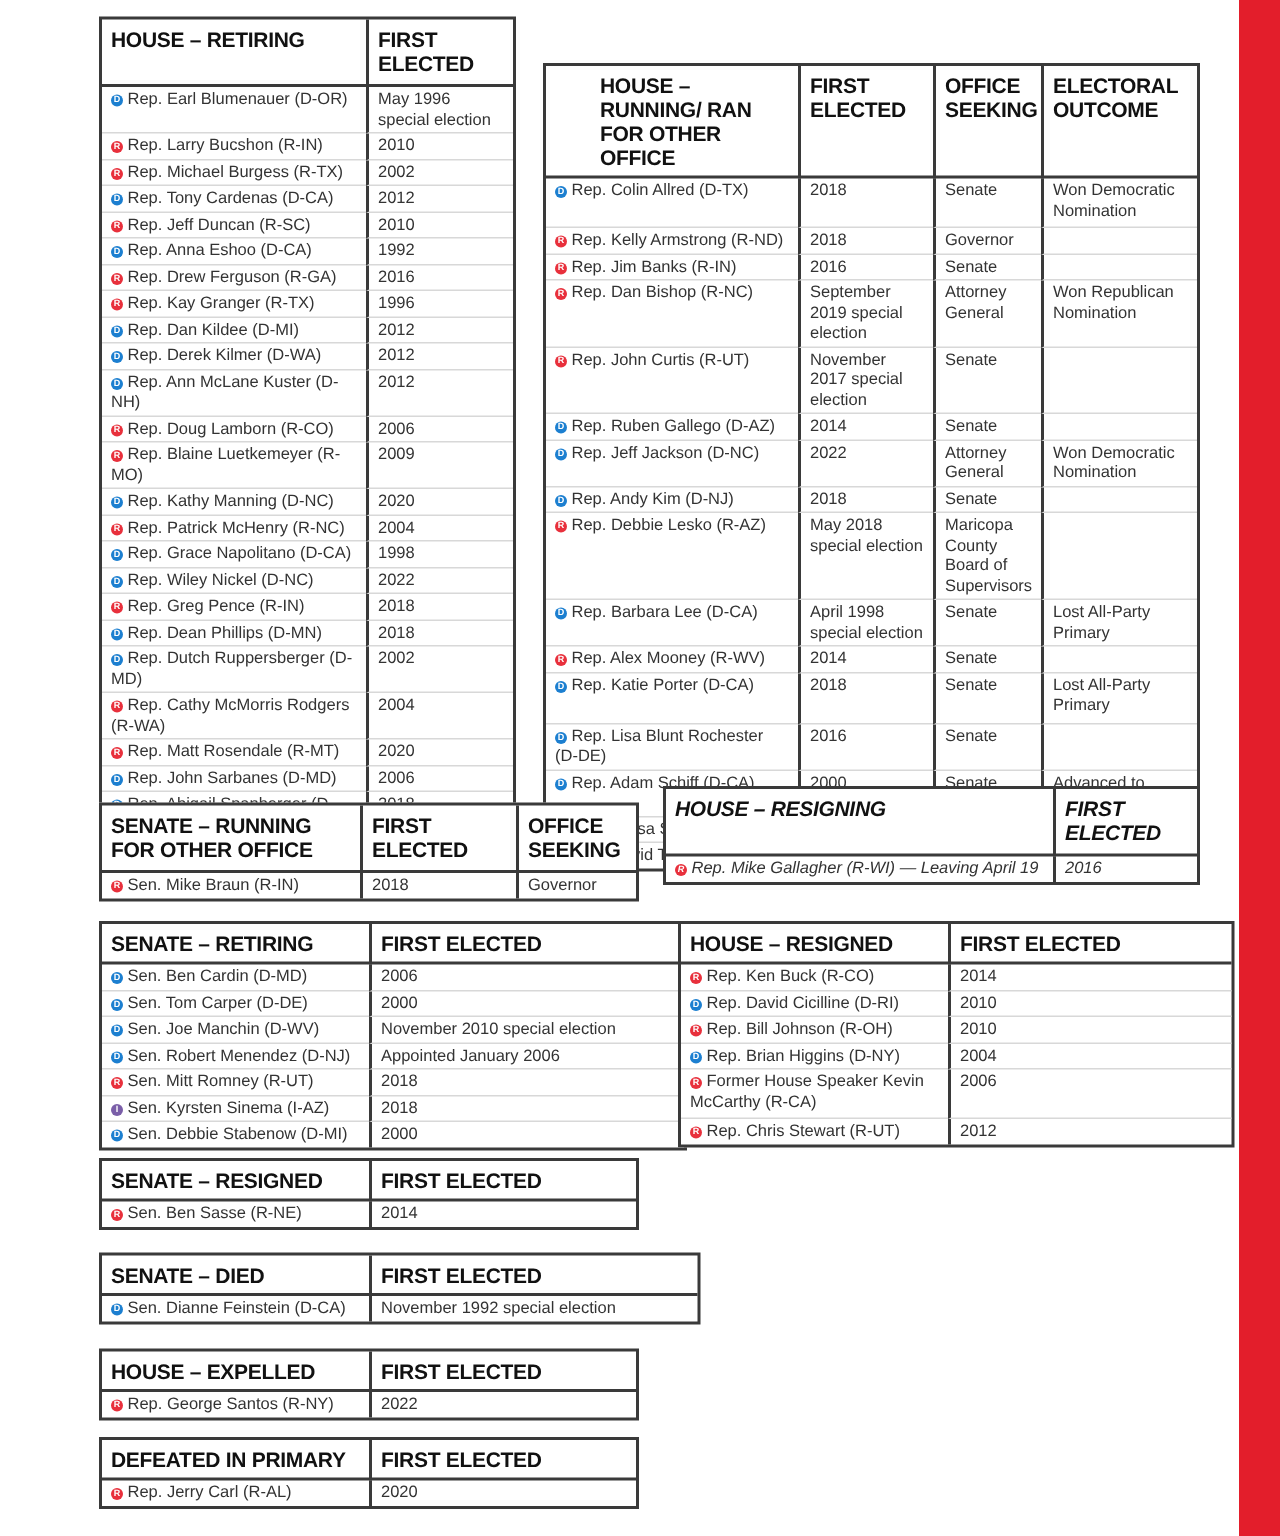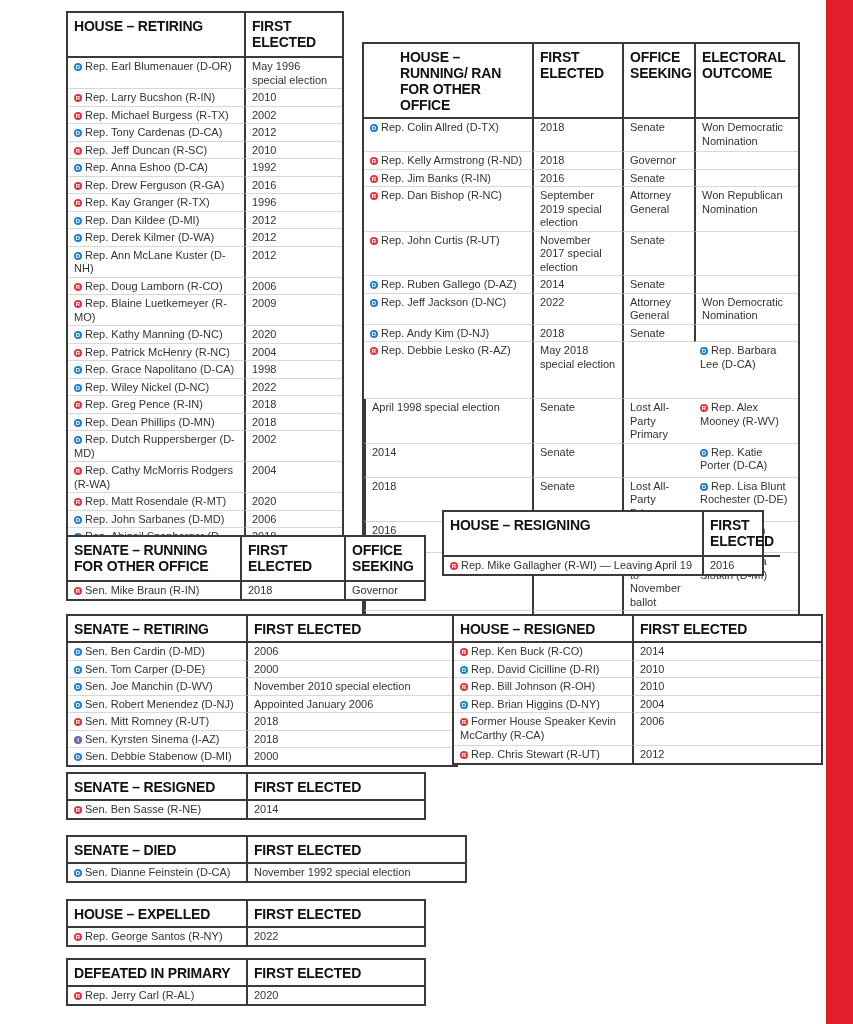--- a/index.html
+++ b/index.html
@@ -128,20 +128,21 @@
       <div class="cell div" style="min-height: 27px;"><span class="badge D">D</span><span>Rep. Jeff Jackson (D-NC)</span></div>
       <div class="cell vl div" style="min-height: 27px;">2022</div>
       <div class="cell vl div" style="min-height: 27px;">Attorney General</div>
       <div class="cell vl div" style="min-height: 27px;">Won Democratic Nomination</div>
       <div class="cell div" style="min-height: 13px;"><span class="badge D">D</span><span>Rep. Andy Kim (D-NJ)</span></div>
       <div class="cell vl div" style="min-height: 13px;">2018</div>
       <div class="cell vl div" style="min-height: 13px;">Senate</div>
       <div class="cell vl div" style="min-height: 13px;"></div>
       <div class="cell div" style="min-height: 53px;"><span class="badge R">R</span><span>Rep. Debbie Lesko (R-AZ)</span></div>
       <div class="cell vl div" style="min-height: 53px;">May 2018 special election</div>
+      <div class="cell vl div" style="min-height: 53px;">Maricopa County Board of Supervisors</div>
       <div class="cell vl div" style="min-height: 53px;"></div>
       <div class="cell div" style="min-height: 27px;"><span class="badge D">D</span><span>Rep. Barbara Lee (D-CA)</span></div>
       <div class="cell vl div" style="min-height: 27px;">April 1998 special election</div>
       <div class="cell vl div" style="min-height: 27px;">Senate</div>
       <div class="cell vl div" style="min-height: 27px;">Lost All-Party Primary</div>
       <div class="cell div" style="min-height: 13px;"><span class="badge R">R</span><span>Rep. Alex Mooney (R-WV)</span></div>
       <div class="cell vl div" style="min-height: 13px;">2014</div>
       <div class="cell vl div" style="min-height: 13px;">Senate</div>
       <div class="cell vl div" style="min-height: 13px;"></div>
       <div class="cell div" style="min-height: 30px;"><span class="badge D">D</span><span>Rep. Katie Porter (D-CA)</span></div>
@@ -166,21 +167,21 @@
       <div class="cell vl" style="min-height: 13px;"></div>
     </div>
     <div class="tbl" style="left: 66px; top: 535px; width: 360px; grid-template-columns: 172px 104px 1fr;">
       <div class="hdr" style="min-height: 34px;">SENATE – RUNNING FOR OTHER OFFICE</div>
       <div class="hdr vl" style="min-height: 34px;">FIRST ELECTED</div>
       <div class="hdr vl" style="min-height: 34px;">OFFICE SEEKING</div>
       <div class="cell"><span class="badge R">R</span><span>Sen. Mike Braun (R-IN)</span></div>
       <div class="cell vl">2018</div>
       <div class="cell vl">Governor</div>
     </div>
-    <div class="tbl" style="left: 442px; top: 510px; width: 322px; grid-template-columns: 258px 1fr;">
+    <div class="tbl" style="left: 442px; top: 524px; width: 358px; grid-template-columns: 258px 1fr; font-style: italic;">
       <div class="hdr" style="min-height: 34px;">HOUSE – RESIGNING</div>
       <div class="hdr vl" style="min-height: 34px;">FIRST ELECTED</div>
       <div class="cell"><span class="badge R">R</span><span>Rep. Mike Gallagher (R-WI) — Leaving April 19</span></div>
       <div class="cell vl">2016</div>
     </div>
     <div class="tbl" style="left: 66px; top: 614px; width: 392px; grid-template-columns: 178px 1fr;">
       <div class="hdr">SENATE – RETIRING</div>
       <div class="hdr vl">FIRST ELECTED</div>
       <div class="cell div"><span class="badge D">D</span><span>Sen. Ben Cardin (D-MD)</span></div>
       <div class="cell vl div">2006</div>

